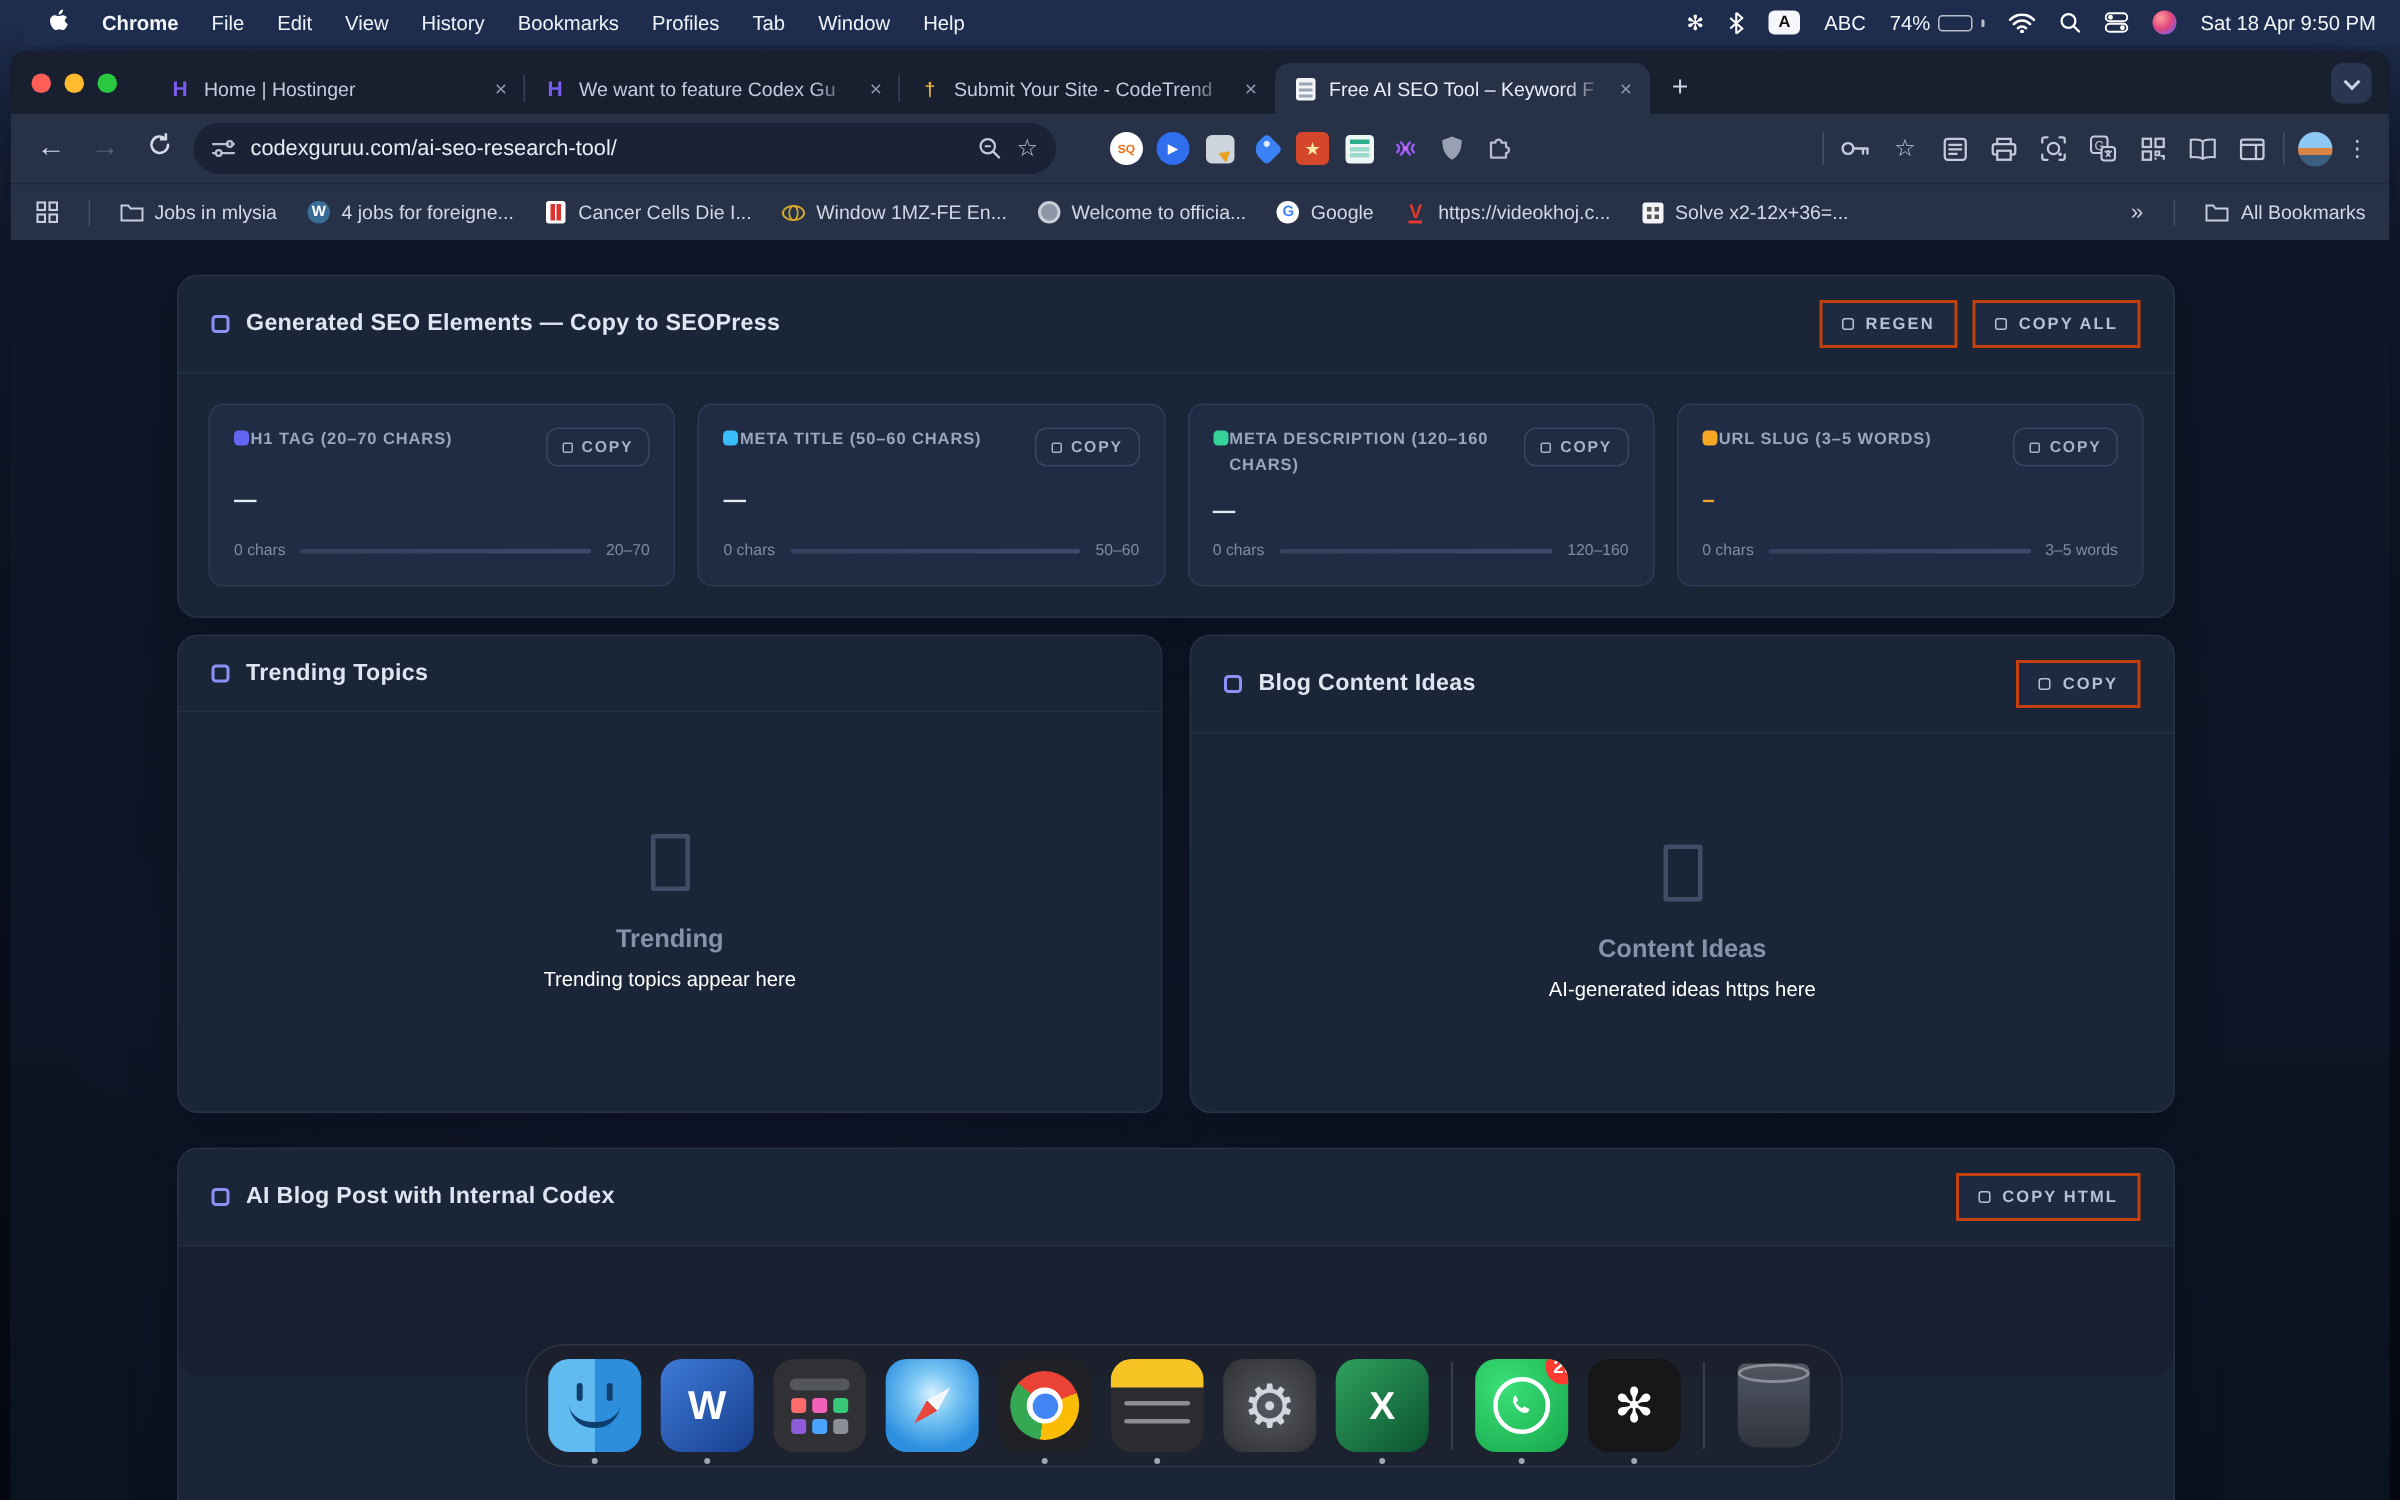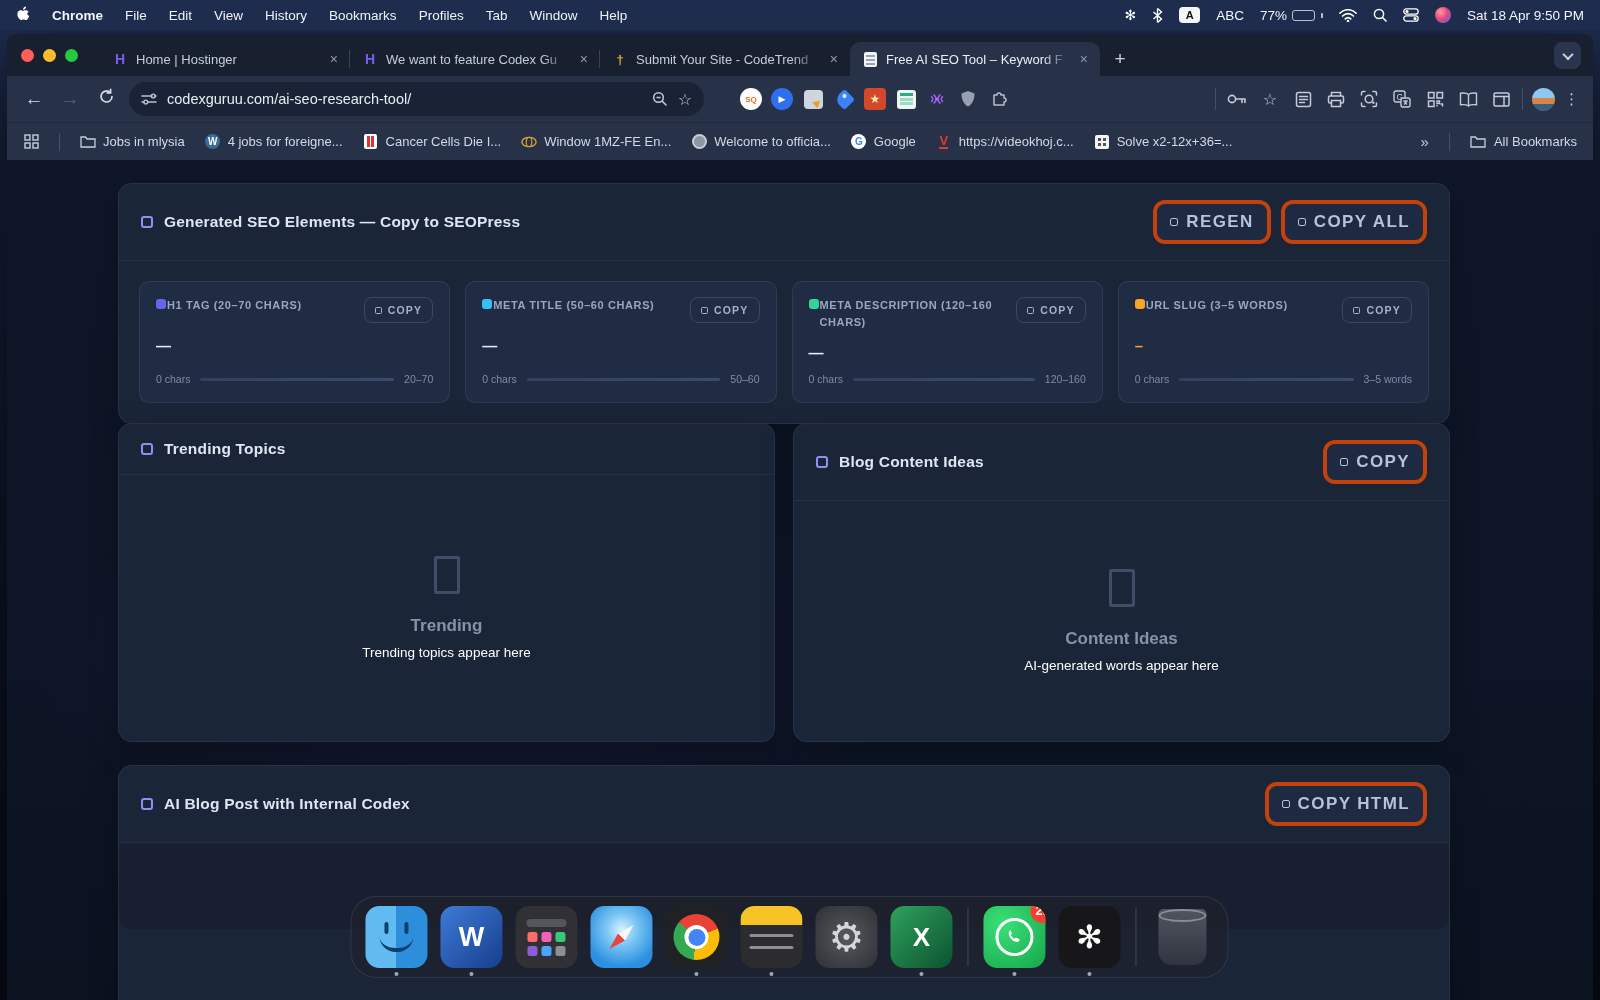--- a/index.html
+++ b/index.html
@@ -1,20 +1,20 @@
 <!DOCTYPE html>
 <html><head>
 <meta charset="utf-8">
 <style>
   * { margin:0; padding:0; box-sizing:border-box; }
   html,body { width:1600px; height:1000px; overflow:hidden; font-family:"Liberation Sans", sans-serif; }
   body { background:linear-gradient(180deg,#203052 0%,#15203a 16%,#0d1528 55%,#070b16 100%); position:relative; }
 
   
-  .menubar { position:absolute; top:0; left:0; right:0; height:30px; background:#1e2c4e; display:flex; align-items:center; padding:0 16px; color:#f2f5fa; font-size:13.5px; z-index:50; }
+  .menubar { position:absolute; top:0; left:16px; right:0; height:30px; background:#1e2c4e; display:flex; align-items:center; padding:0 16px; color:#f2f5fa; font-size:13.5px; z-index:50; }
   .menubar .mleft { display:flex; align-items:center; gap:22px; }
   .menubar .appname { font-weight:700; }
   .menubar .mitem { color:#eef2f8; }
   .menubar .mright { margin-left:auto; display:flex; align-items:center; gap:16px; }
   .apple-svg { width:14px; height:16px; fill:#fff; }
   .inputbox { width:21px; height:16px; background:#f4f6f9; color:#111; border-radius:4px; font-size:11px; font-weight:700; display:flex; align-items:center; justify-content:center; }
   .batt { display:flex; align-items:center; gap:5px; }
   .batt-body { width:23px; height:11px; border:1px solid rgba(255,255,255,.7); border-radius:3px; position:relative; padding:1px; }
   .batt-fill { height:100%; width:74%; background:#f6ce3e; border-radius:1.5px; }
   .batt-nub { width:2px; height:5px; background:rgba(255,255,255,.7); border-radius:0 1px 1px 0; margin-left:1px; }
@@ -88,21 +88,21 @@
   .content { flex:1; position:relative; background:
       radial-gradient(ellipse 900px 420px at 52% 108%, rgba(100,72,165,.28), transparent 60%),
       radial-gradient(ellipse 700px 300px at 30% 60%, rgba(80,60,140,.12), transparent 65%),
       linear-gradient(180deg,#0e1628 0%, #0d1526 60%, #0b1220 100%);
     overflow:hidden; }
   .panel { background:#1b2538; border:1px solid rgba(148,170,210,.10); border-radius:14px; box-shadow:0 10px 30px rgba(0,0,0,.25); }
   .p-head { display:flex; align-items:center; gap:11px; padding:16px 22px; border-bottom:1px solid rgba(255,255,255,.05); }
   .sec-ic { width:12px; height:12px; border:2px solid #8b92f5; border-radius:3px; flex:0 0 auto; }
   .p-title { font-size:15.5px; font-weight:700; color:#dfe6f2; letter-spacing:.2px; }
   .p-actions { margin-left:auto; display:flex; gap:10px; }
-  .btn { display:inline-flex; align-items:center; gap:8px; background:#1e2942; border:4px solid #c2410c; border-radius:12px; color:#b7c2d8; font-size:17px; font-weight:700; letter-spacing:1.4px; padding:8px 13px; }
+  .btn { display:inline-flex; align-items:center; gap:8px; background:#1e2942; border:2px solid #c2410c; border-radius:0; color:#b7c2d8; font-size:11px; font-weight:700; letter-spacing:1.4px; padding:8px 13px; }
   .btn .bsq { width:8px; height:8px; border:1.5px solid currentColor; border-radius:2px; }
 
   #seo-panel { position:absolute; left:111px; width:1332px; top:23px; }
   .cards { display:grid; grid-template-columns:repeat(4,1fr); gap:15px; padding:20px; }
   .scard { background:#202c44; border:1px solid rgba(150,170,210,.12); border-radius:10px; padding:15px 16px 17px; min-height:122px; display:flex; flex-direction:column; }
   .sc-top { display:flex; align-items:flex-start; gap:1px; }
   .dot { width:10px; height:10px; border-radius:3px; margin-top:2px; flex:0 0 auto; }
   .sc-label { font-size:11px; font-weight:700; letter-spacing:.6px; color:#9aa6bd; line-height:1.5; flex:1; }
   .sc-copy { flex:0 0 auto; display:inline-flex; align-items:center; gap:6px; border:1px solid #3a4763; border-radius:8px; background:transparent; color:#a7b2c7; font-size:10.5px; font-weight:700; letter-spacing:1.2px; padding:6px 10px; }
   .sc-copy .bsq { width:7px; height:7px; border:1.5px solid currentColor; border-radius:1.5px; }
@@ -179,21 +179,21 @@
   <div class="mright">
     <span class="knot-ic">✻</span>
     <span class="bt-ic">
         <svg width="11" height="15" viewBox="0 0 11 15">
           <path d="M5.5 0.5 v14 M5.5 0.5 L9.5 4 L1.5 11 M5.5 14.5 L9.5 11 L1.5 4" stroke="#fff" stroke-width="1.4" fill="none"></path>
         </svg>
       </span>
     <span class="inputbox">A</span>
     <span>ABC</span>
     <span class="batt">
-      <span>77%</span>
+      <span>74%</span>
       <span class="batt-body"><span class="batt-fill"></span></span>
       <span class="batt-nub"></span>
     </span>
     <span class="wifi-ic">
         <svg width="18" height="13" viewBox="0 0 18 13">
           <path d="M1 4.2 C5.5 -0.4 12.5 -0.4 17 4.2 M3.6 7 C6.7 3.9 11.3 3.9 14.4 7 M6.3 9.8 C7.9 8.3 10.1 8.3 11.7 9.8" stroke="#fff" stroke-width="1.7" fill="none" stroke-linecap="round"></path>
           <circle cx="9" cy="12" r="1.3" fill="#fff"></circle>
         </svg>
       </span>
     <span class="sr-ic">
@@ -547,21 +547,21 @@
           <span class="p-actions">
             <button class="btn">
                 <span class="bsq"></span>
                 <span>COPY</span>
               </button>
           </span>
         </div>
         <div class="ph-body">
           <span class="tofu"></span>
           <span class="ph-title">Content Ideas</span>
-          <span class="ph-sub">AI-generated words appear here</span>
+          <span class="ph-sub">AI-generated ideas https here</span>
         </div>
       </div>
     </div>
 
     <div class="panel" id="blog-panel">
       <div class="p-head">
         <span class="sec-ic"></span>
         <span class="p-title">AI Blog Post with Internal Codex</span>
         <span class="p-actions">
           <button class="btn">

